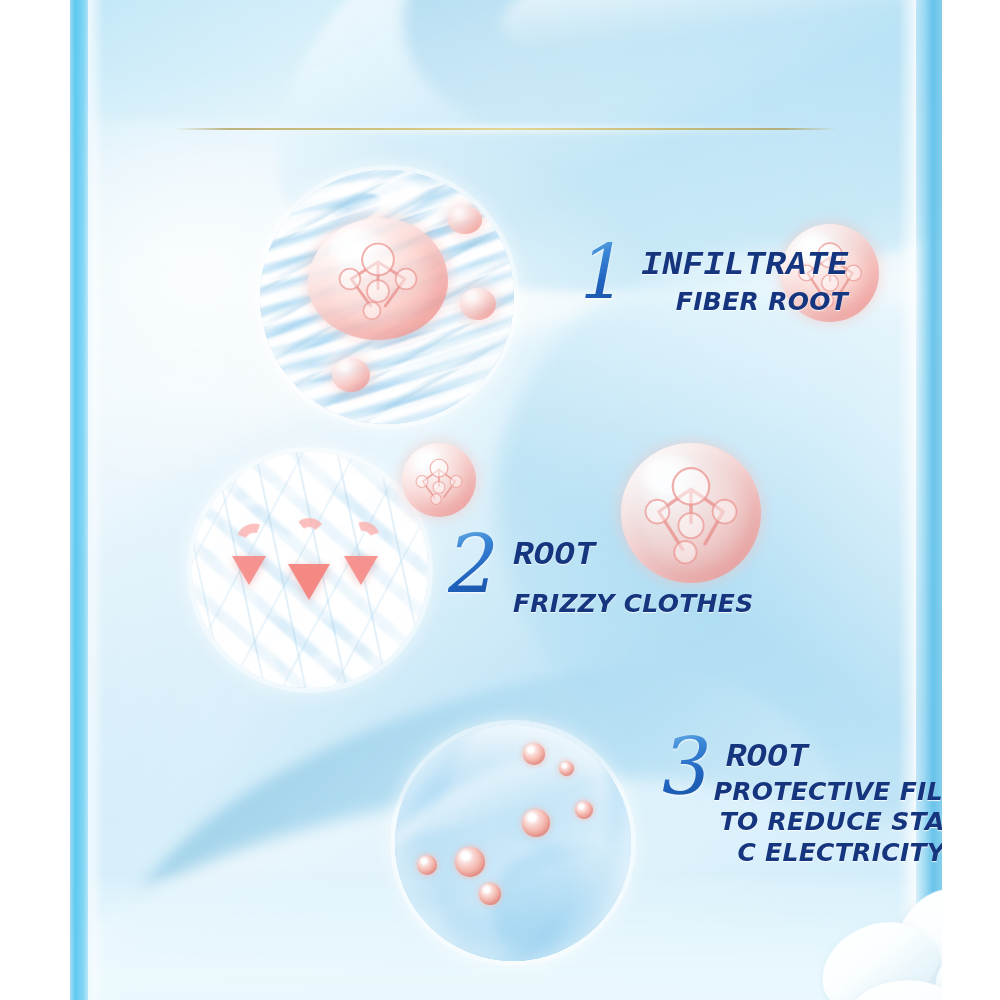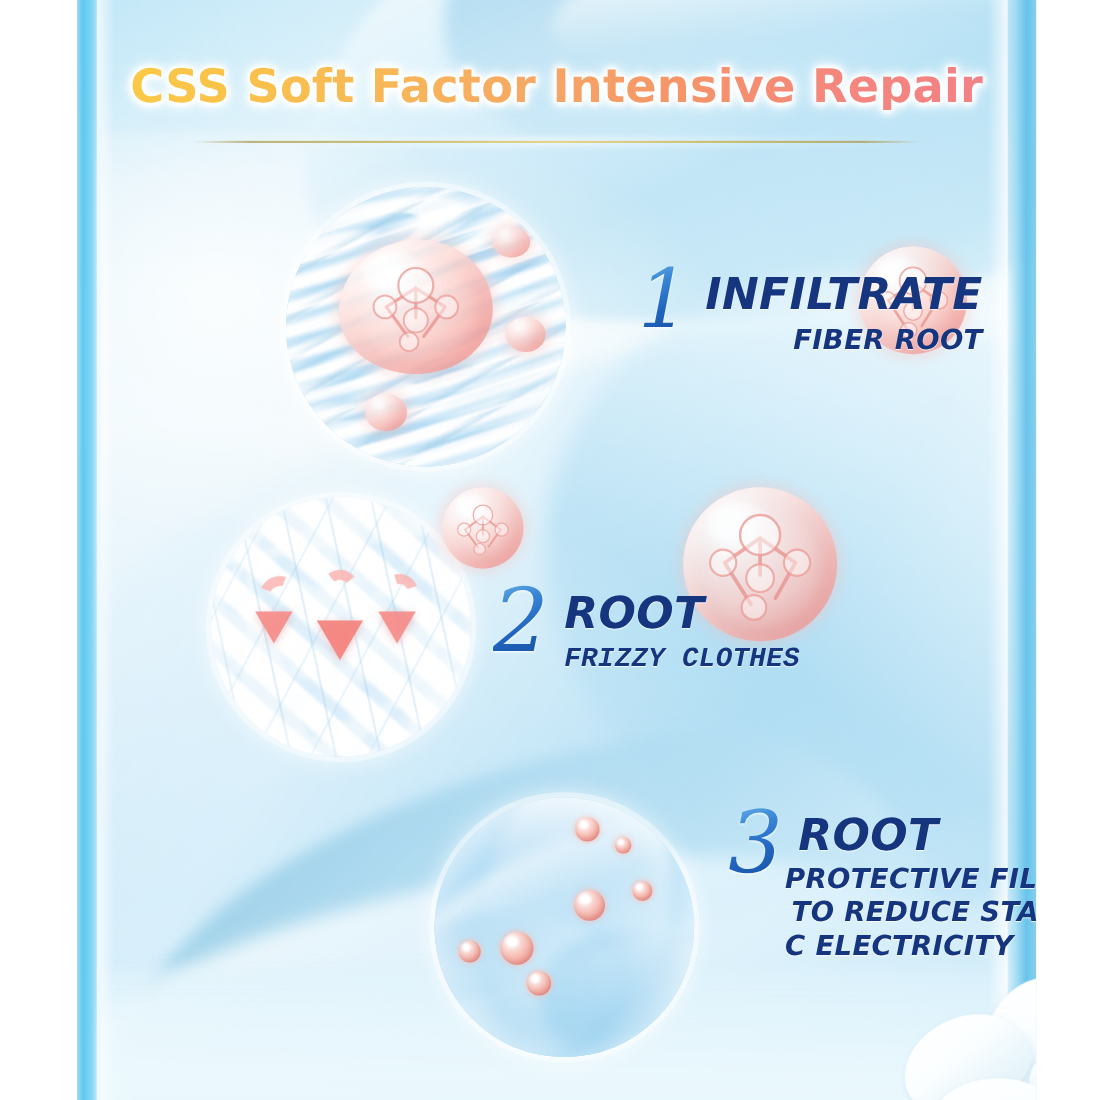--- a/index.html
+++ b/index.html
@@ -462,36 +462,36 @@
   }
   .step-l1, .step-l2, .step-l3, .step-l4 {
     font-family: "DejaVu Sans", sans-serif;
     font-style: italic;
     font-weight: 700;
     color: #16357f;
     letter-spacing: .3px;
     white-space: nowrap;
     text-shadow: 0 1px 1px rgba(255,255,255,.85);
   }
-  .step-l1 { font-size: 40px; line-height: 1.14; }
+  .step-l1 { font-size: 34px; line-height: 1.14; font-family: Liberation Mono, monospace; }
   .step-l2, .step-l3, .step-l4 { font-size: 25px; line-height: 1.22; }
 
   #step1 { left: 510px; top: 238px; }
   #step1 .step-l2 { margin-top: 2px; text-align: right; }
 
   #step2 { left: 378px; top: 528px; }
   #step2 .step-num { font-size: 80px; }
-  #step2 .step-l2 { margin-top: 2px; font-family: Liberation Mono, monospace; }
+  #step2 .step-l2 { margin-top: 14px; }
 
   #step3 { left: 592px; top: 732px; }
   #step3 .step-num { font-size: 78px; }
   #step3 .step-lines { padding-top: 6px; }
   #step3 .step-l2 { margin-left: -12px; }
   #step3 .step-l3 { margin-left: -6px; }
-  #step3 .step-l4 { margin-left: -12px; }
+  #step3 .step-l4 { margin-left: -12px; text-align: center; }
 
   
   #flower {
     position: absolute;
     left: 740px; top: 880px;
     width: 210px; height: 150px;
     z-index: 14;
     pointer-events: none;
   }
   .petal {
@@ -526,23 +526,20 @@
     <div class="silk silk-top2"></div>
     <div class="silk silk-top3"></div>
     <div class="silk silk-softglow"></div>
     <div class="silk silk-mid"></div>
     <div class="silk silk-rightband"></div>
     <div class="silk silk-lowwave"></div>
     <div class="silk silk-lowwave2"></div>
     <div class="silk silk-bottomsheet"></div>
     <div class="wash-tl"></div>
 
-    <div id="title-wrap">
-      <div id="title">CSS Soft Factor Intensive Repair</div>
-    </div>
     <div id="title-rule-glow"></div>
     <div id="title-rule"></div>
 
     <div id="circle1" class="photo-circle">
       <div class="weave-bg"></div>
       <div class="weave-rolls"></div>
       <div class="weave-strands"></div>
 
       <div class="bubble" style="left:48px; top:48px; width:140px; height:122px; z-index:3; border-radius:52% 48% 50% 50% / 54% 52% 48% 46%;">
         <span class="sheen"></span>

